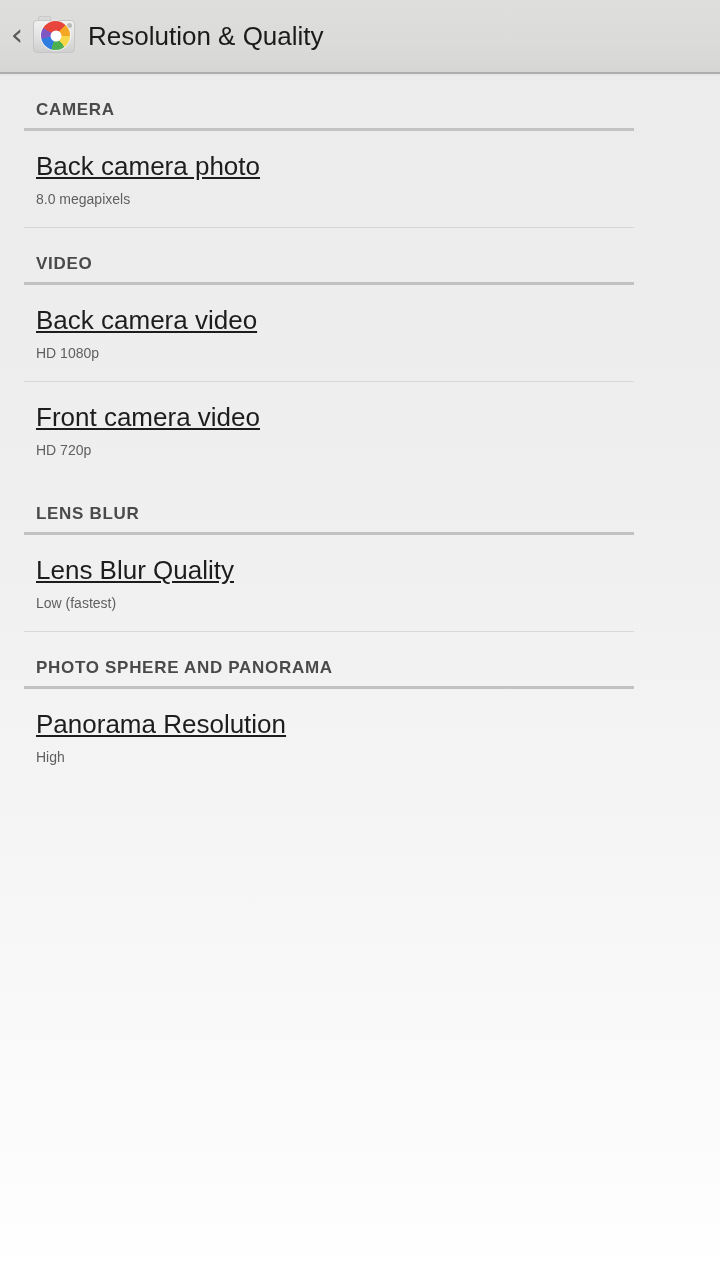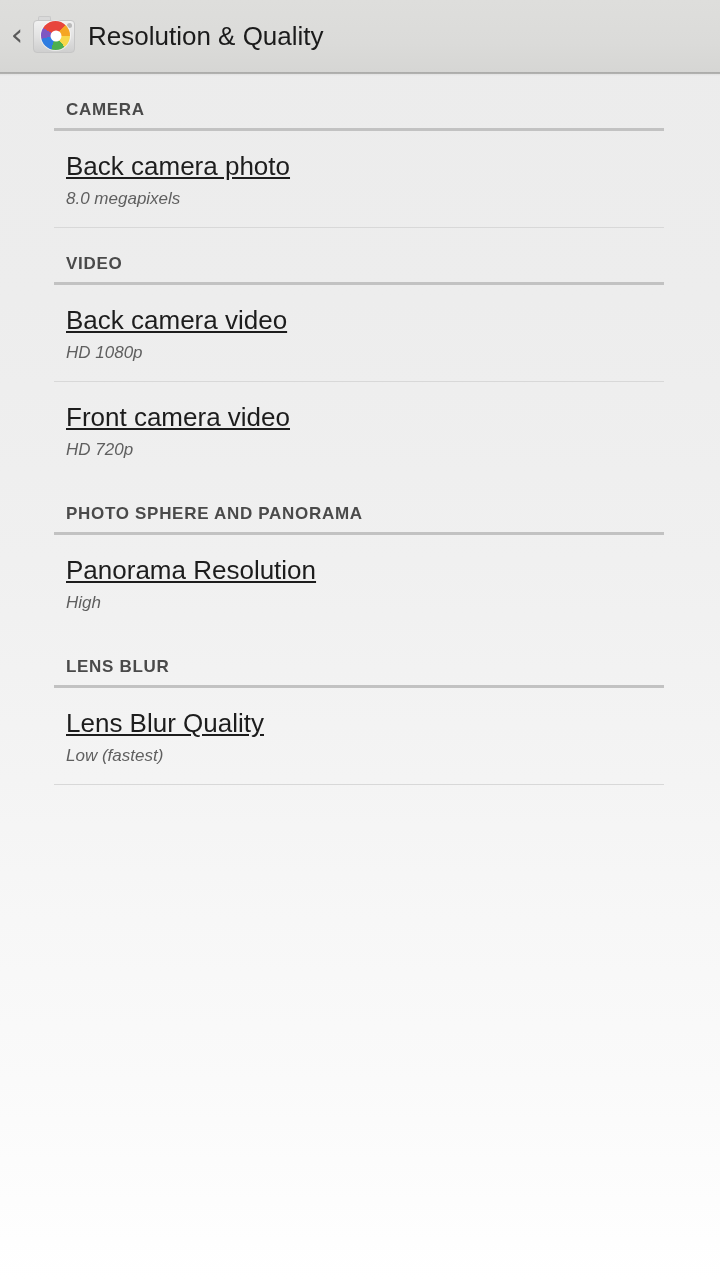--- a/index.html
+++ b/index.html
@@ -128,21 +128,20 @@
     color:#1b1b1b;
     font-weight:400;
     white-space:nowrap;
   }
 
   
   #list {
     position:absolute;
     top:74px; left:0;
     width:659px;
-    margin-left:30px;
   }
 
   .section-header {
     padding:26px 0 8px 36px;
     font-size:17px;
     font-weight:bold;
     letter-spacing:0.7px;
     color:#4a4a4a;
     line-height:20px;
   }
@@ -160,25 +159,24 @@
 
   .pref-title {
     font-size:26px;
     line-height:31px;
     color:#1d1d1d;
     font-weight:400;
     text-decoration:underline;
   }
 
   .pref-summary {
-    font-size:17px;
+    font-size:14px;
     line-height:24px;
     color:#5f5f5f;
     margin-top:5px;
-    font-style:italic;
   }
 
   .item-rule {
     height:1px;
     margin:0 25px 0 24px;
     background:#d8d8d8;
   }
 </style>
 </head>
 <body>
@@ -223,34 +221,34 @@
       </div>
       <div class="item-rule"></div>
 
       <div class="pref-item">
         <div class="pref-title">Front camera video</div>
         <div class="pref-summary">HD 720p</div>
       </div>
     </div>
 
     <div class="section">
+      <div class="section-header">LENS BLUR</div>
+      <div class="section-rule"></div>
+
+      <div class="pref-item">
+        <div class="pref-title">Lens Blur Quality</div>
+        <div class="pref-summary">Low (fastest)</div>
+      </div>
+      <div class="item-rule"></div>
+    </div>
+
+    <div class="section">
       <div class="section-header">PHOTO SPHERE AND PANORAMA</div>
       <div class="section-rule"></div>
 
       <div class="pref-item">
         <div class="pref-title">Panorama Resolution</div>
         <div class="pref-summary">High</div>
       </div>
     </div>
 
-    <div class="section">
-      <div class="section-header">LENS BLUR</div>
-      <div class="section-rule"></div>
-
-      <div class="pref-item">
-        <div class="pref-title">Lens Blur Quality</div>
-        <div class="pref-summary">Low (fastest)</div>
-      </div>
-      <div class="item-rule"></div>
-    </div>
-
   </div>
 </div>
 
 </body></html>

